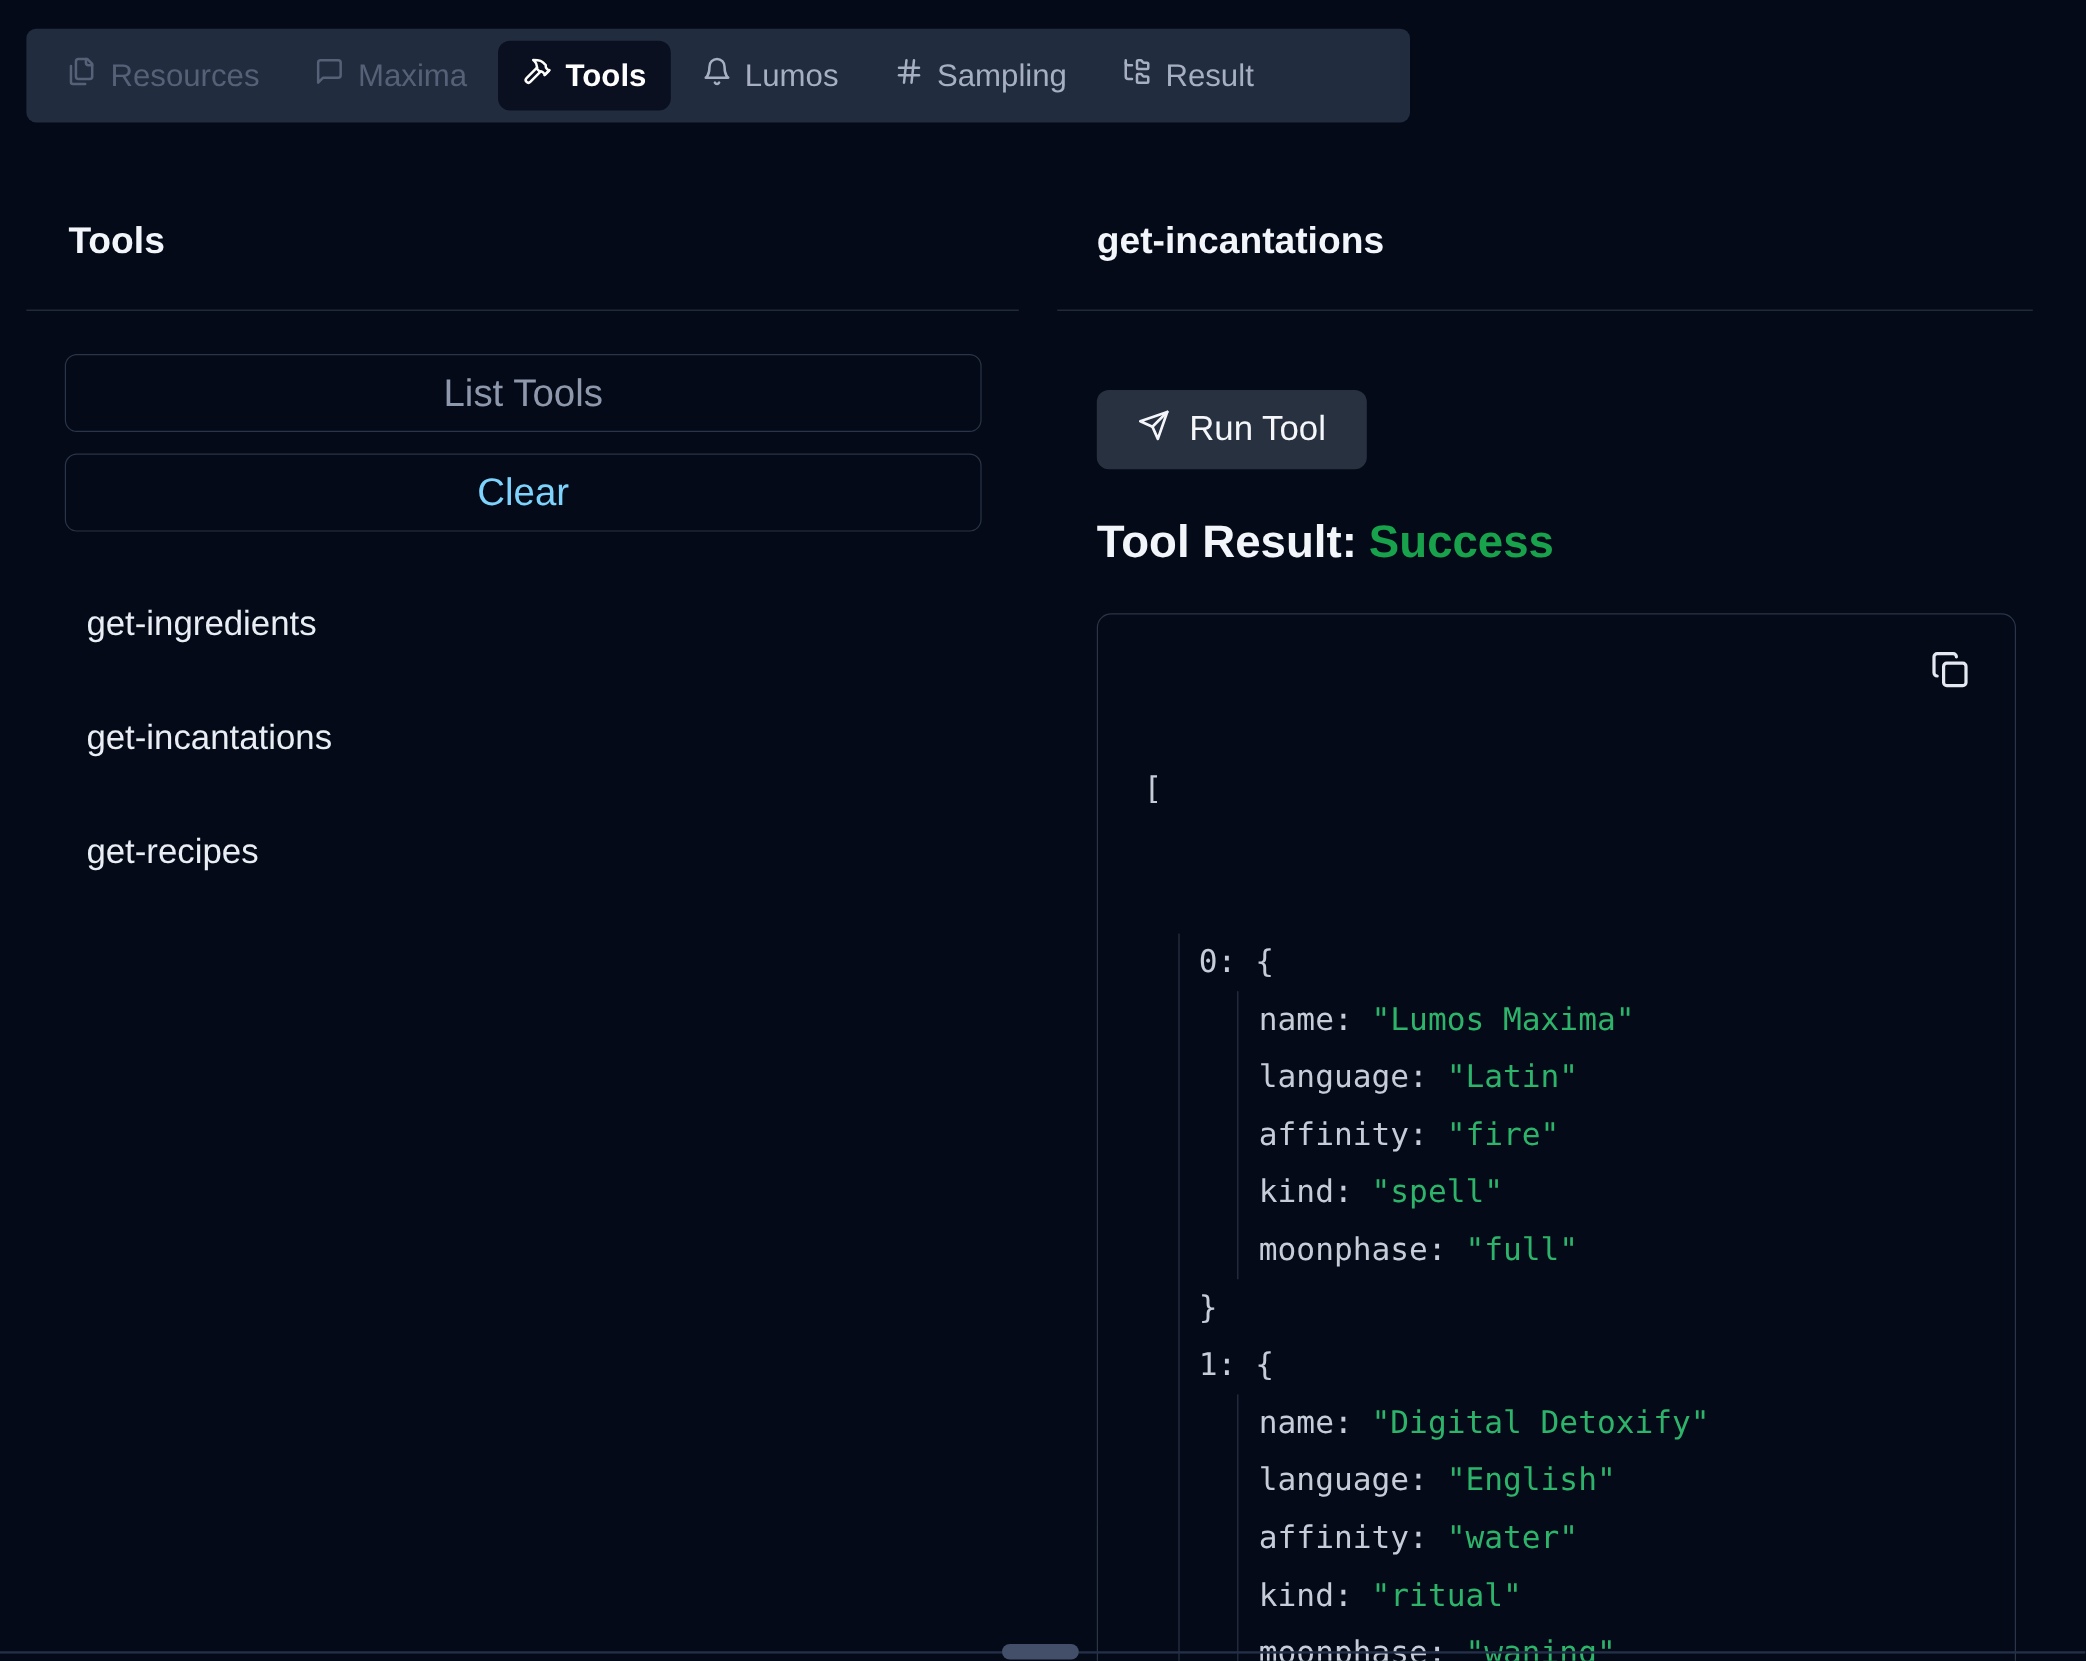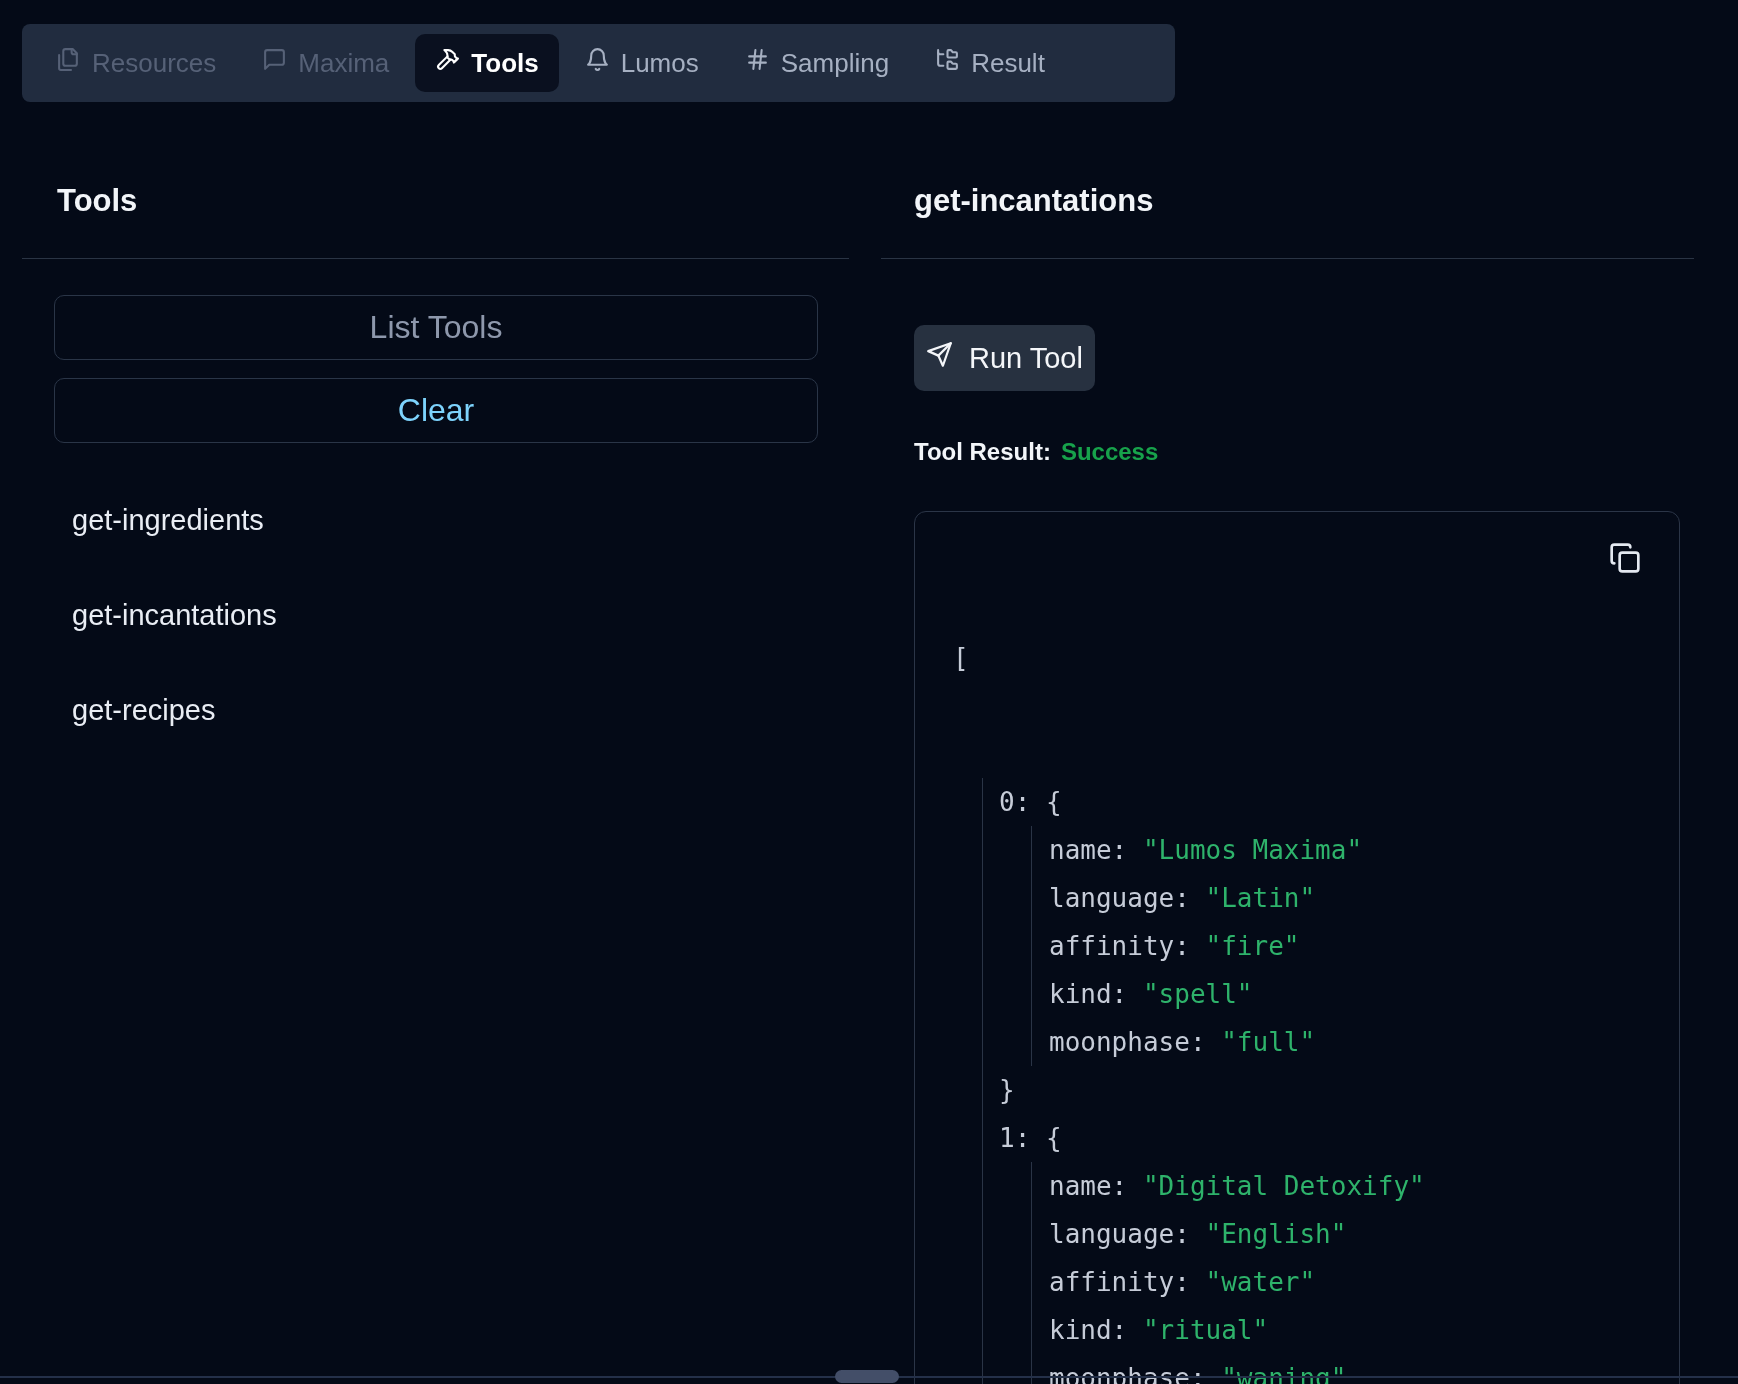--- a/index.html
+++ b/index.html
@@ -70,33 +70,33 @@
     height:48px; line-height:48px;
     margin-bottom:47px;
     font-size:29px; color:#e9edf4;
     cursor:pointer;
   }
 
   
   .btn-run {
     display:flex; align-items:center; gap:16px;
     margin:66px 0 12px 33px;
-    padding:0 12px; height:66px;
+    padding:0 34px; height:66px;
     background:#273140;
     border:none; border-radius:10px;
     color:#f4f6f9; font-size:29px; font-weight:500;
     font-family:"Liberation Sans", sans-serif;
     cursor:pointer;
   }
   .btn-run svg { width:27px; height:27px; stroke:#f4f6f9; fill:none;
                  stroke-width:2; stroke-linecap:round; stroke-linejoin:round; }
 
   .result-line {
     margin:40px 0 0 33px;
-    font-size:24px; font-weight:700; color:#f2f5f9;
+    font-size:38px; font-weight:700; color:#f2f5f9;
     line-height:42px;
   }
   .result-line .status { color:#17a24b; margin-left:10px; }
 
   .result-box {
     position:relative;
     margin:38px 0 0 33px;
     width:766px; height:930px;
     border:1px solid #2b3547;
     border-radius:12px;

